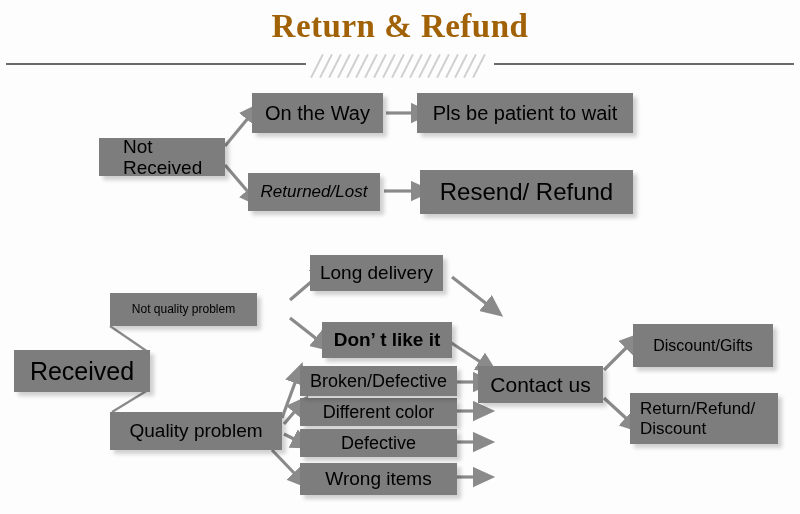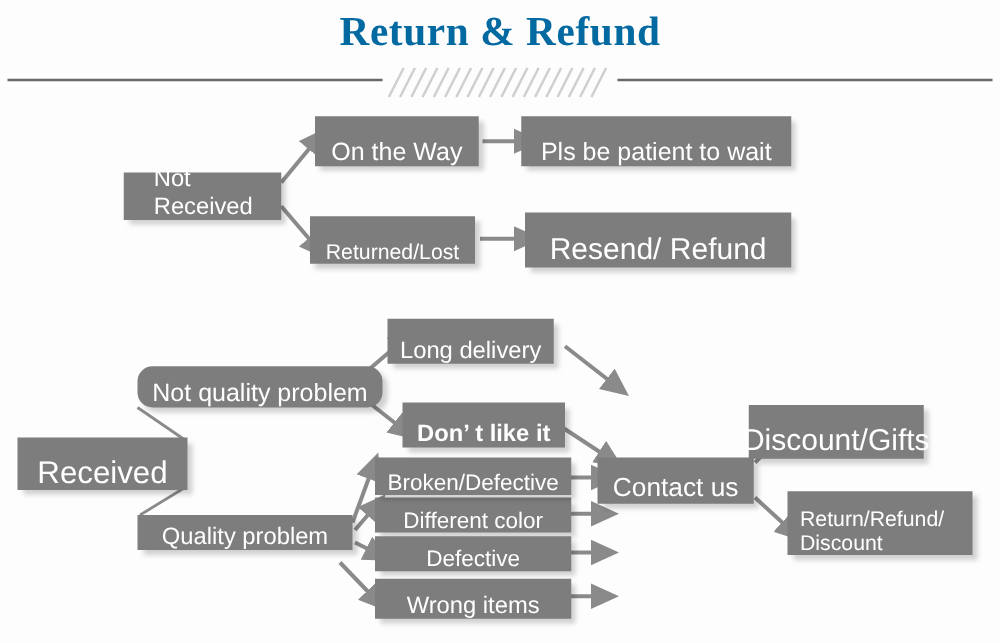--- a/index.html
+++ b/index.html
@@ -20,21 +20,21 @@
   #title {
     position: absolute;
     left: 0;
     top: 8px;
     width: 800px;
     text-align: center;
     font-family: "Liberation Serif", serif;
     font-weight: bold;
     font-size: 33px;
     letter-spacing: 0.5px;
-    color: #0369a1;
+    color: #a16207;
   }
   #divider {
     position: absolute;
     left: 0;
     top: 55px;
     width: 800px;
     height: 24px;
   }
   .div-rule {
     position: absolute;
@@ -68,24 +68,24 @@
     color: #fbfbfb;
     font-size: 22px;
     font-family: "Liberation Serif", serif;
     letter-spacing: 1px;
   }
 
   
   .node {
     position: absolute;
     background: #7d7d7d;
-    color: #ffffff;
+    color: #000000;
     box-shadow: 4px 4px 4px rgba(0,0,0,0.18);
     display: flex;
-    align-items: flex-end;
+    align-items: center;
     justify-content: center;
     box-sizing: border-box;
     line-height: 1.12;
     white-space: pre-line;
     padding: 0 6px;
   }
   .node.left-align {
     justify-content: flex-start;
     text-align: left;
   }
@@ -177,37 +177,37 @@
   </div>
 
   <div class="node" style="left:252px; top:93px;  width:131px; height:40px; font-size:20px;">
     <span>On the Way</span>
   </div>
 
   <div class="node" style="left:417px; top:93px;  width:216px; height:40px; font-size:20px;">
     <span>Pls be patient to wait</span>
   </div>
 
-  <div class="node" style="left:248px; top:173px; width:132px; height:38px; font-size:17px;">
+  <div class="node" style="left:248px; top:173px; width:132px; height:38px; font-size:17px;font-style:italic;">
     <span>Returned/Lost</span>
   </div>
 
   <div class="node" style="left:420px; top:170px; width:213px; height:44px; font-size:24px;">
     <span>Resend/ Refund</span>
   </div>
 
   <div class="node" style="left:14px;  top:350px; width:136px; height:42px; font-size:25px;">
     <span>Received</span>
   </div>
 
-  <div class="node" style="left:110px; top:293px; width:196px; height:33px; font-size:20px;border-radius:12px;">
+  <div class="node" style="left:110px; top:293px; width:147px; height:33px; font-size:12px;">
     <span>Not quality problem</span>
   </div>
 
-  <div class="node" style="left:110px; top:412px; width:172px; height:28px; font-size:19px;">
+  <div class="node" style="left:110px; top:412px; width:172px; height:38px; font-size:19px;">
     <span>Quality problem</span>
   </div>
 
   <div class="node" style="left:310px; top:255px; width:133px; height:36px; font-size:19px;">
     <span>Long delivery</span>
   </div>
 
   <div class="node" style="left:322px; top:322px; width:130px; height:36px; font-size:19px;font-weight:bold;">
     <span>Don’  t like it</span>
   </div>
@@ -225,21 +225,21 @@
   </div>
 
   <div class="node" style="left:300px; top:463px; width:157px; height:32px; font-size:19px;">
     <span>Wrong items</span>
   </div>
 
   <div class="node" style="left:478px; top:366px; width:125px; height:37px; font-size:21px;">
     <span>Contact us</span>
   </div>
 
-  <div class="node" style="left:599px; top:324px; width:140px; height:43px; font-size:24px;">
+  <div class="node" style="left:633px; top:324px; width:140px; height:43px; font-size:16px;">
     <span>Discount/Gifts</span>
   </div>
 
   <div class="node left-align" style="left:630px; top:393px; width:148px; height:51px; font-size:17px; padding-left:10px;">
     <span>Return/Refund/
 Discount</span>
   </div>
 
 </div>
 

